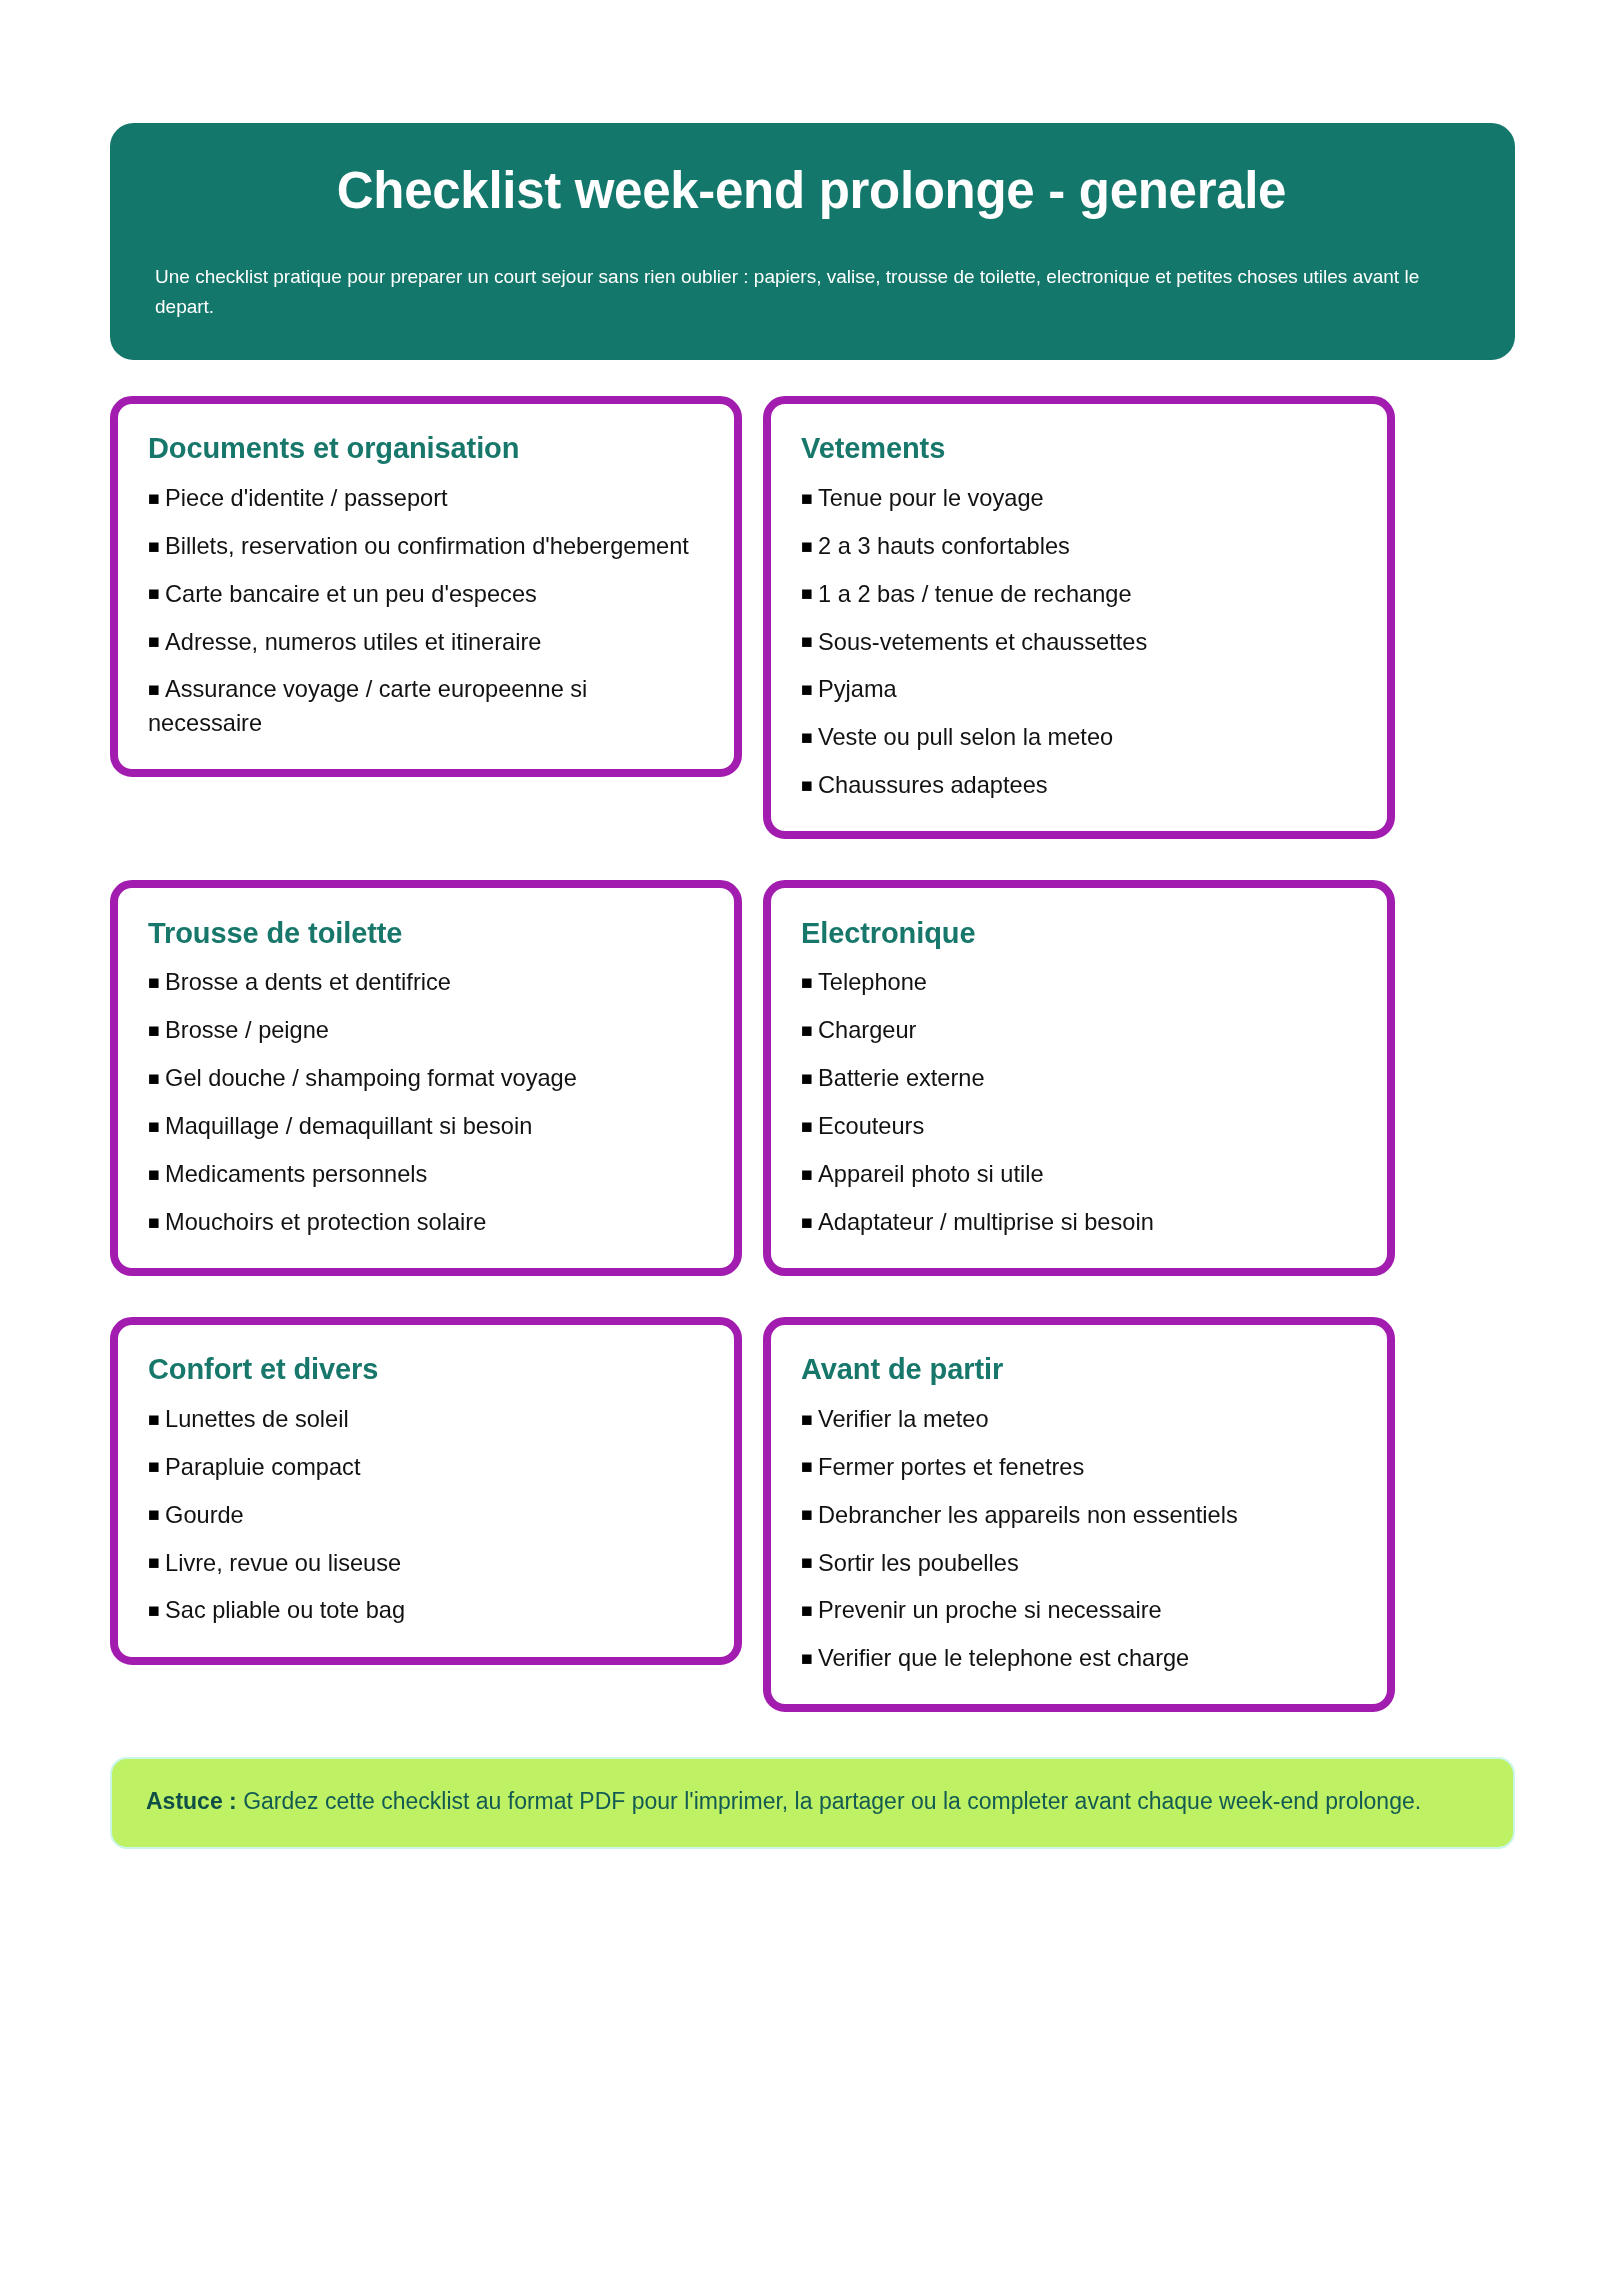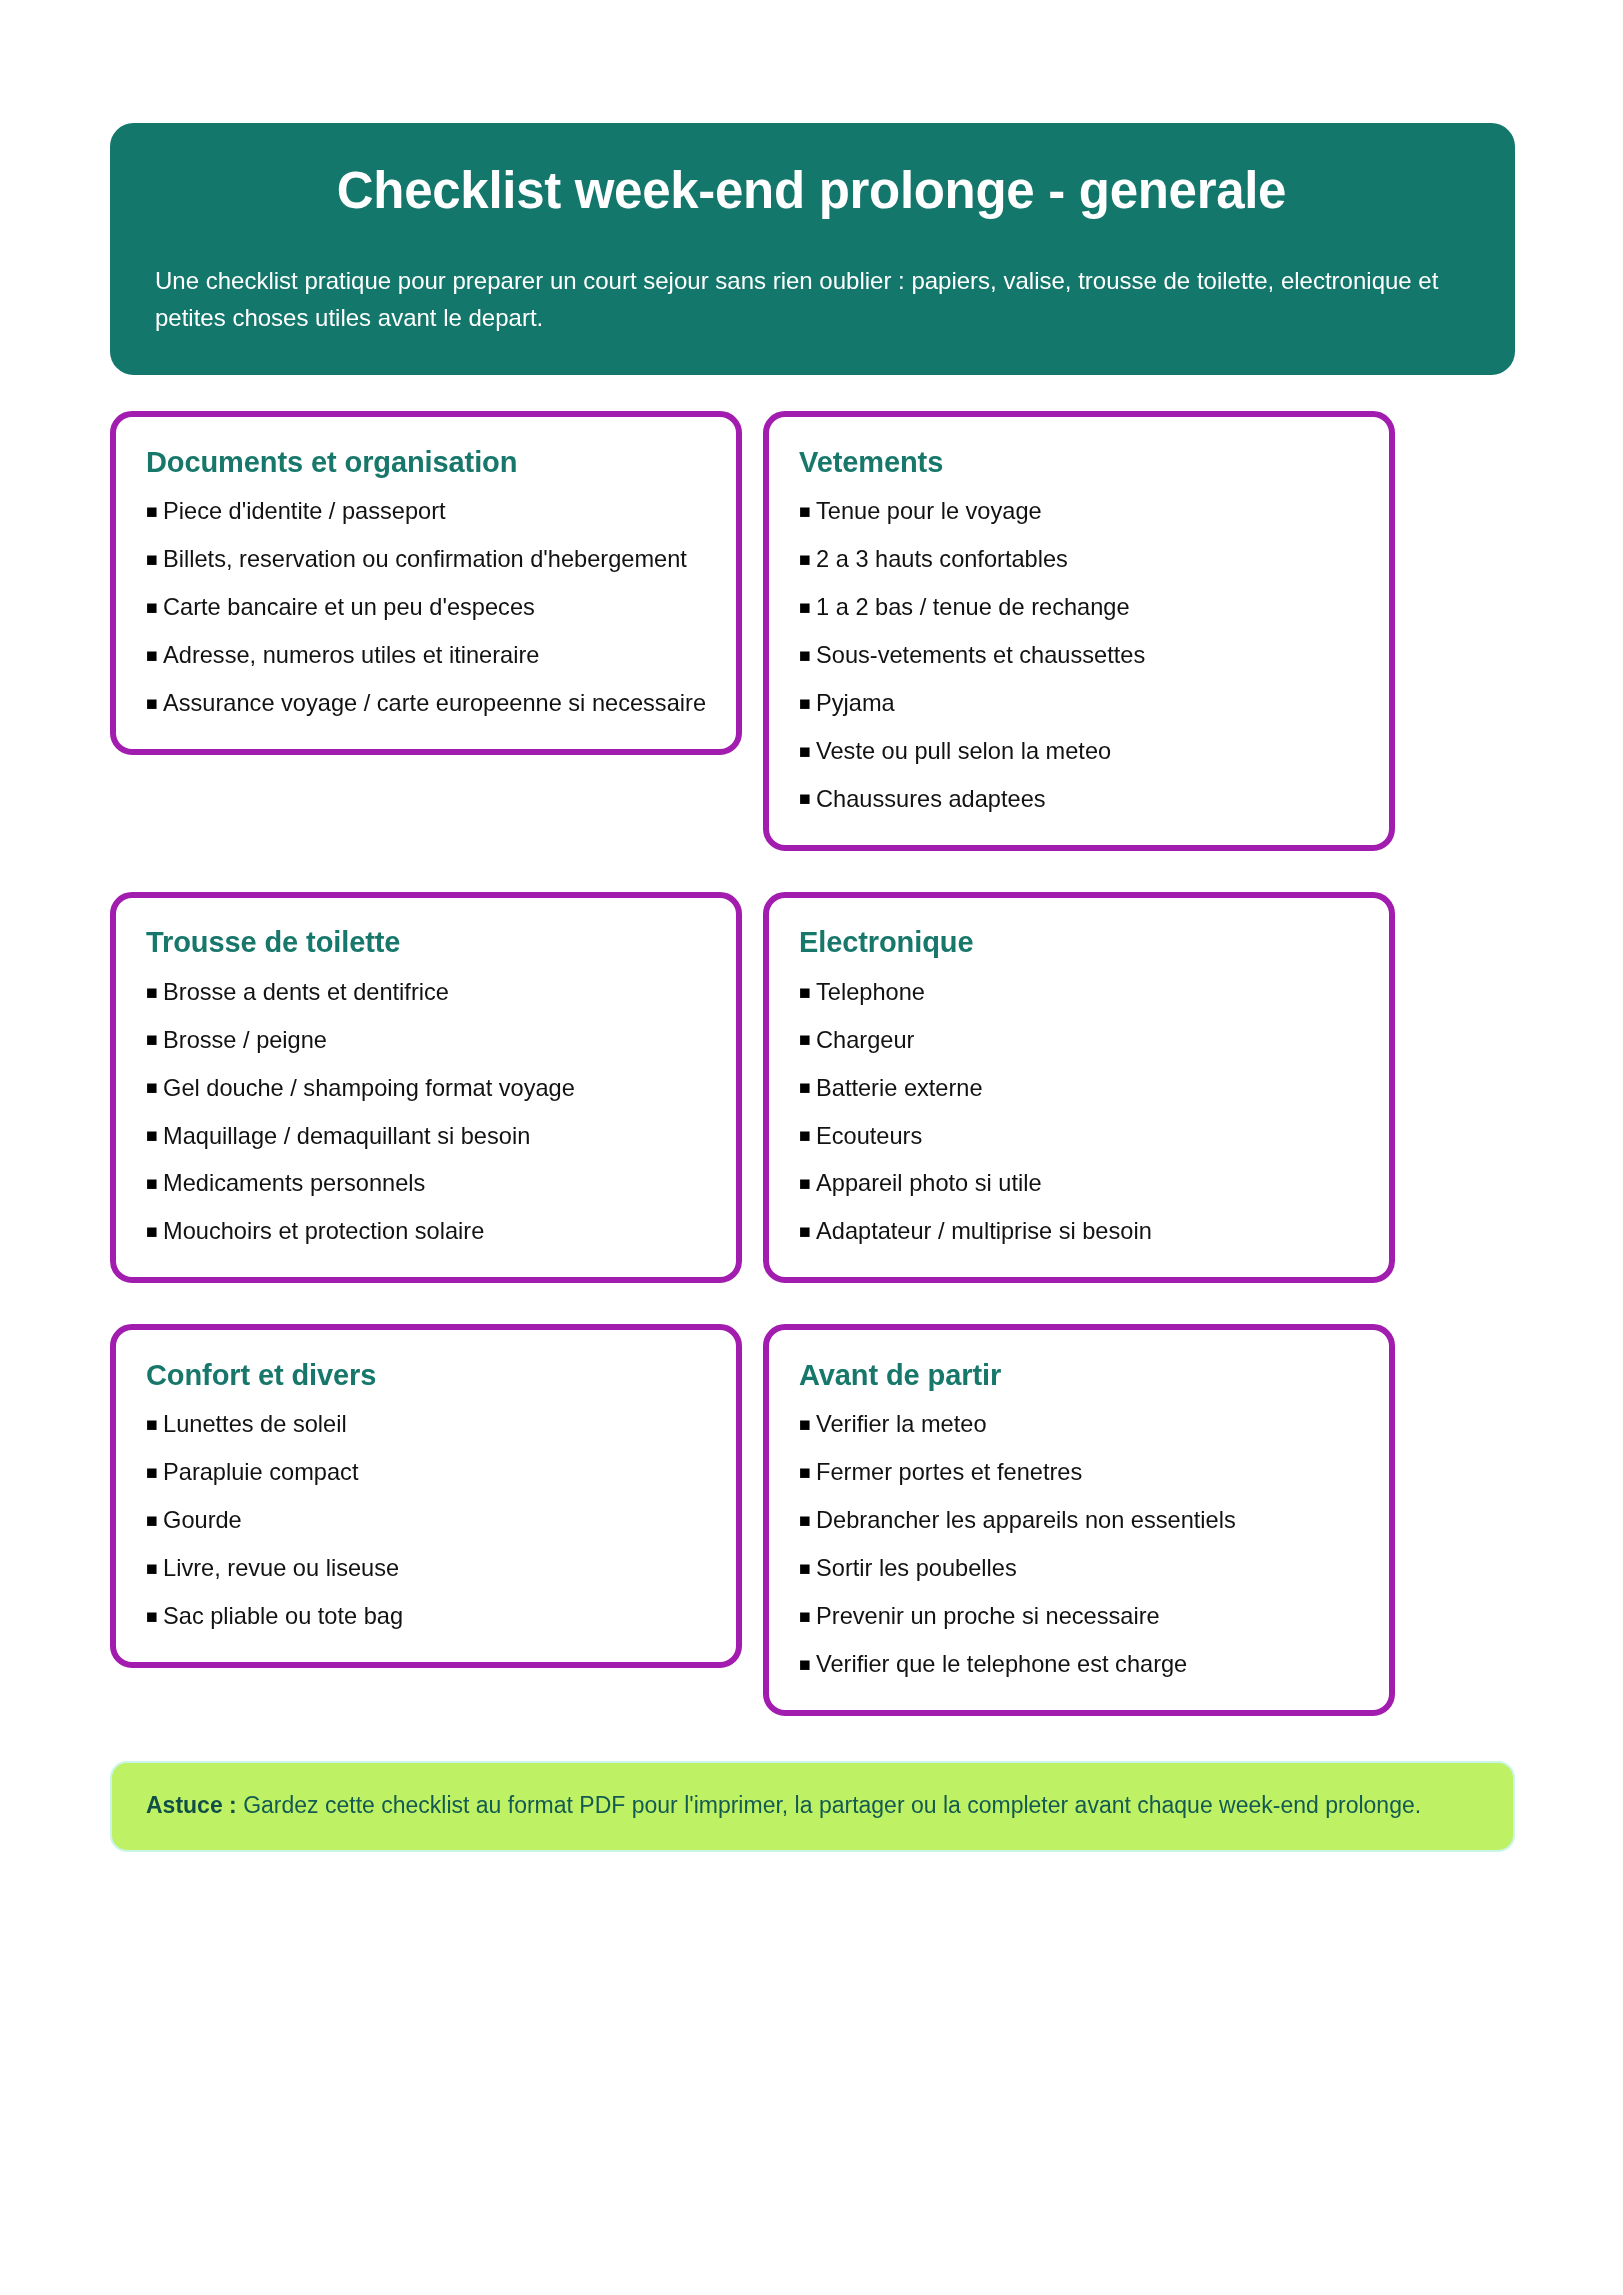--- a/index.html
+++ b/index.html
@@ -34,39 +34,39 @@
     font-size: 51px;
     font-weight: bold;
     text-align: center;
     letter-spacing: -0.3px;
     line-height: 1.18;
     margin: 0 0 41px 0;
     padding-top: 3.9px;
   }
   .header-subtitle {
     color: #ffffff;
-    font-size: 24px;
+    font-size: 19px;
     font-weight: normal;
     line-height: 1.55;
     margin: 0;
     max-width: 1335px;
   }
 
   
   .grid {
     display: grid;
     grid-template-columns: 632px 632px;
     column-gap: 21px;
     row-gap: 0;
     width: 1405px;
     margin-top: 36px;
   }
   .card {
     background: #ffffff;
-    border: 6px solid #a21caf;
+    border: 8px solid #a21caf;
     border-radius: 22px;
     box-sizing: border-box;
     padding: 27.5px 30px 26px 30px;
     align-self: start;
     margin-bottom: 41px;
   }
   .card-title {
     color: #16776a;
     font-size: 29px;
     font-weight: bold;

